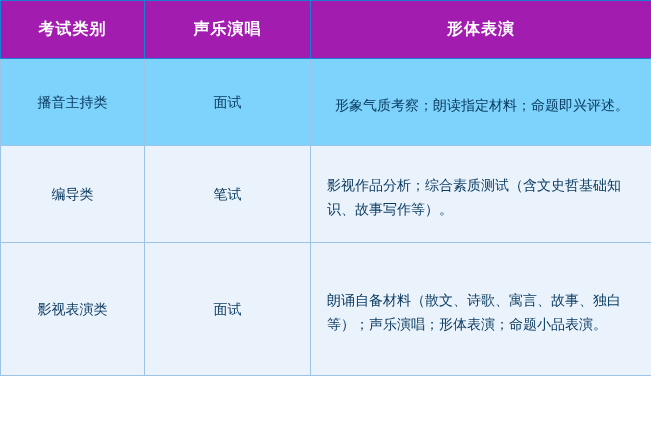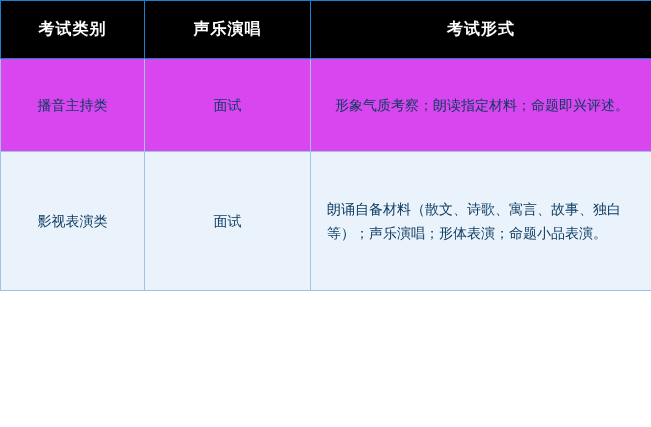--- a/index.html
+++ b/index.html
@@ -16,21 +16,21 @@
   .exam-table {
     width: 651px;
     border-collapse: collapse;
     table-layout: fixed;
   }
   .exam-table col.c1 { width: 144px; }
   .exam-table col.c2 { width: 166px; }
   .exam-table col.c3 { width: 341px; }
 
   .exam-table thead th {
-    background: #000000;
+    background: #a21caf;
     color: #ffffff;
     font-size: 16px;
     font-weight: bold;
     height: 55px;
     text-align: center;
     vertical-align: middle;
     border: 1px solid #1a7fd4;
     letter-spacing: 1px;
   }
 
@@ -40,48 +40,53 @@
     color: #0d3c61;
     vertical-align: middle;
     line-height: 1.75;
   }
   .exam-table tbody tr td.cat,
   .exam-table tbody tr td.form {
     text-align: center;
   }
   .exam-table tbody tr td.content {
     text-align: left;
-    padding: 10px 14px 10px 16px;
+    padding: 10px 14px 4px 16px;
   }
-  .exam-table tbody tr.r0 td { background: #d946ef; height: 72px; text-align: center; }
+  .exam-table tbody tr.r0 td { background: #7dd3fc; height: 72px; text-align: center; }
   .exam-table tbody tr.r1 td { background: #eaf3fc; height: 82px; }
   .exam-table tbody tr.r2 td { background: #d9e9f8; height: 100px; }
   .exam-table tbody tr.r3 td { background: #eaf3fc; height: 118px; }
 </style>
 </head>
 <body>
 
 <table class="exam-table">
   <colgroup>
     <col class="c1">
     <col class="c2">
     <col class="c3">
   </colgroup>
   <thead>
     <tr>
       <th>考试类别</th>
       <th>声乐演唱</th>
-      <th>考试形式</th>
+      <th>形体表演</th>
     </tr>
   </thead>
   <tbody>
     <tr class="r0">
       <td class="cat">播音主持类</td>
       <td class="form">面试</td>
       <td class="content">形象气质考察；朗读指定材料；命题即兴评述。</td>
+    </tr>
+    <tr class="r1">
+      <td class="cat">编导类</td>
+      <td class="form">笔试</td>
+      <td class="content">影视作品分析；综合素质测试（含文史哲基础知识、故事写作等）。</td>
     </tr>
     <tr class="r3">
       <td class="cat">影视表演类</td>
       <td class="form">面试</td>
       <td class="content">朗诵自备材料（散文、诗歌、寓言、故事、独白等）；声乐演唱；形体表演；命题小品表演。</td>
     </tr>
   </tbody>
 </table>
 
 </body></html>

